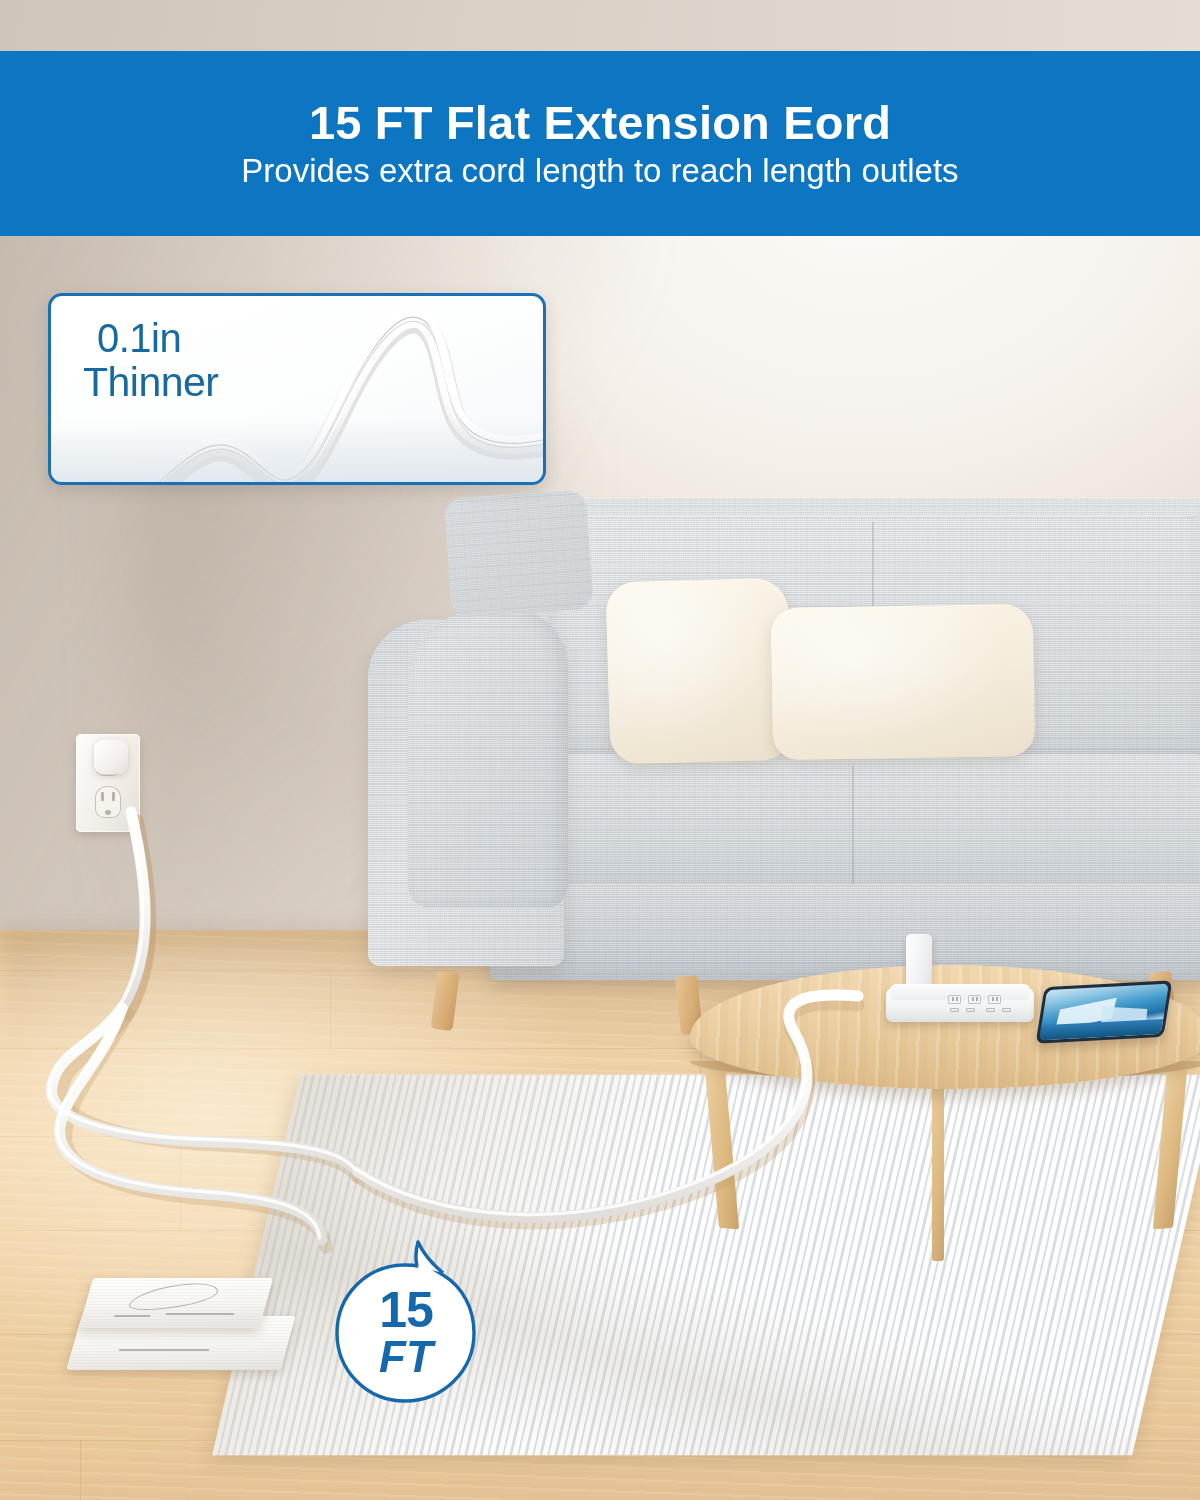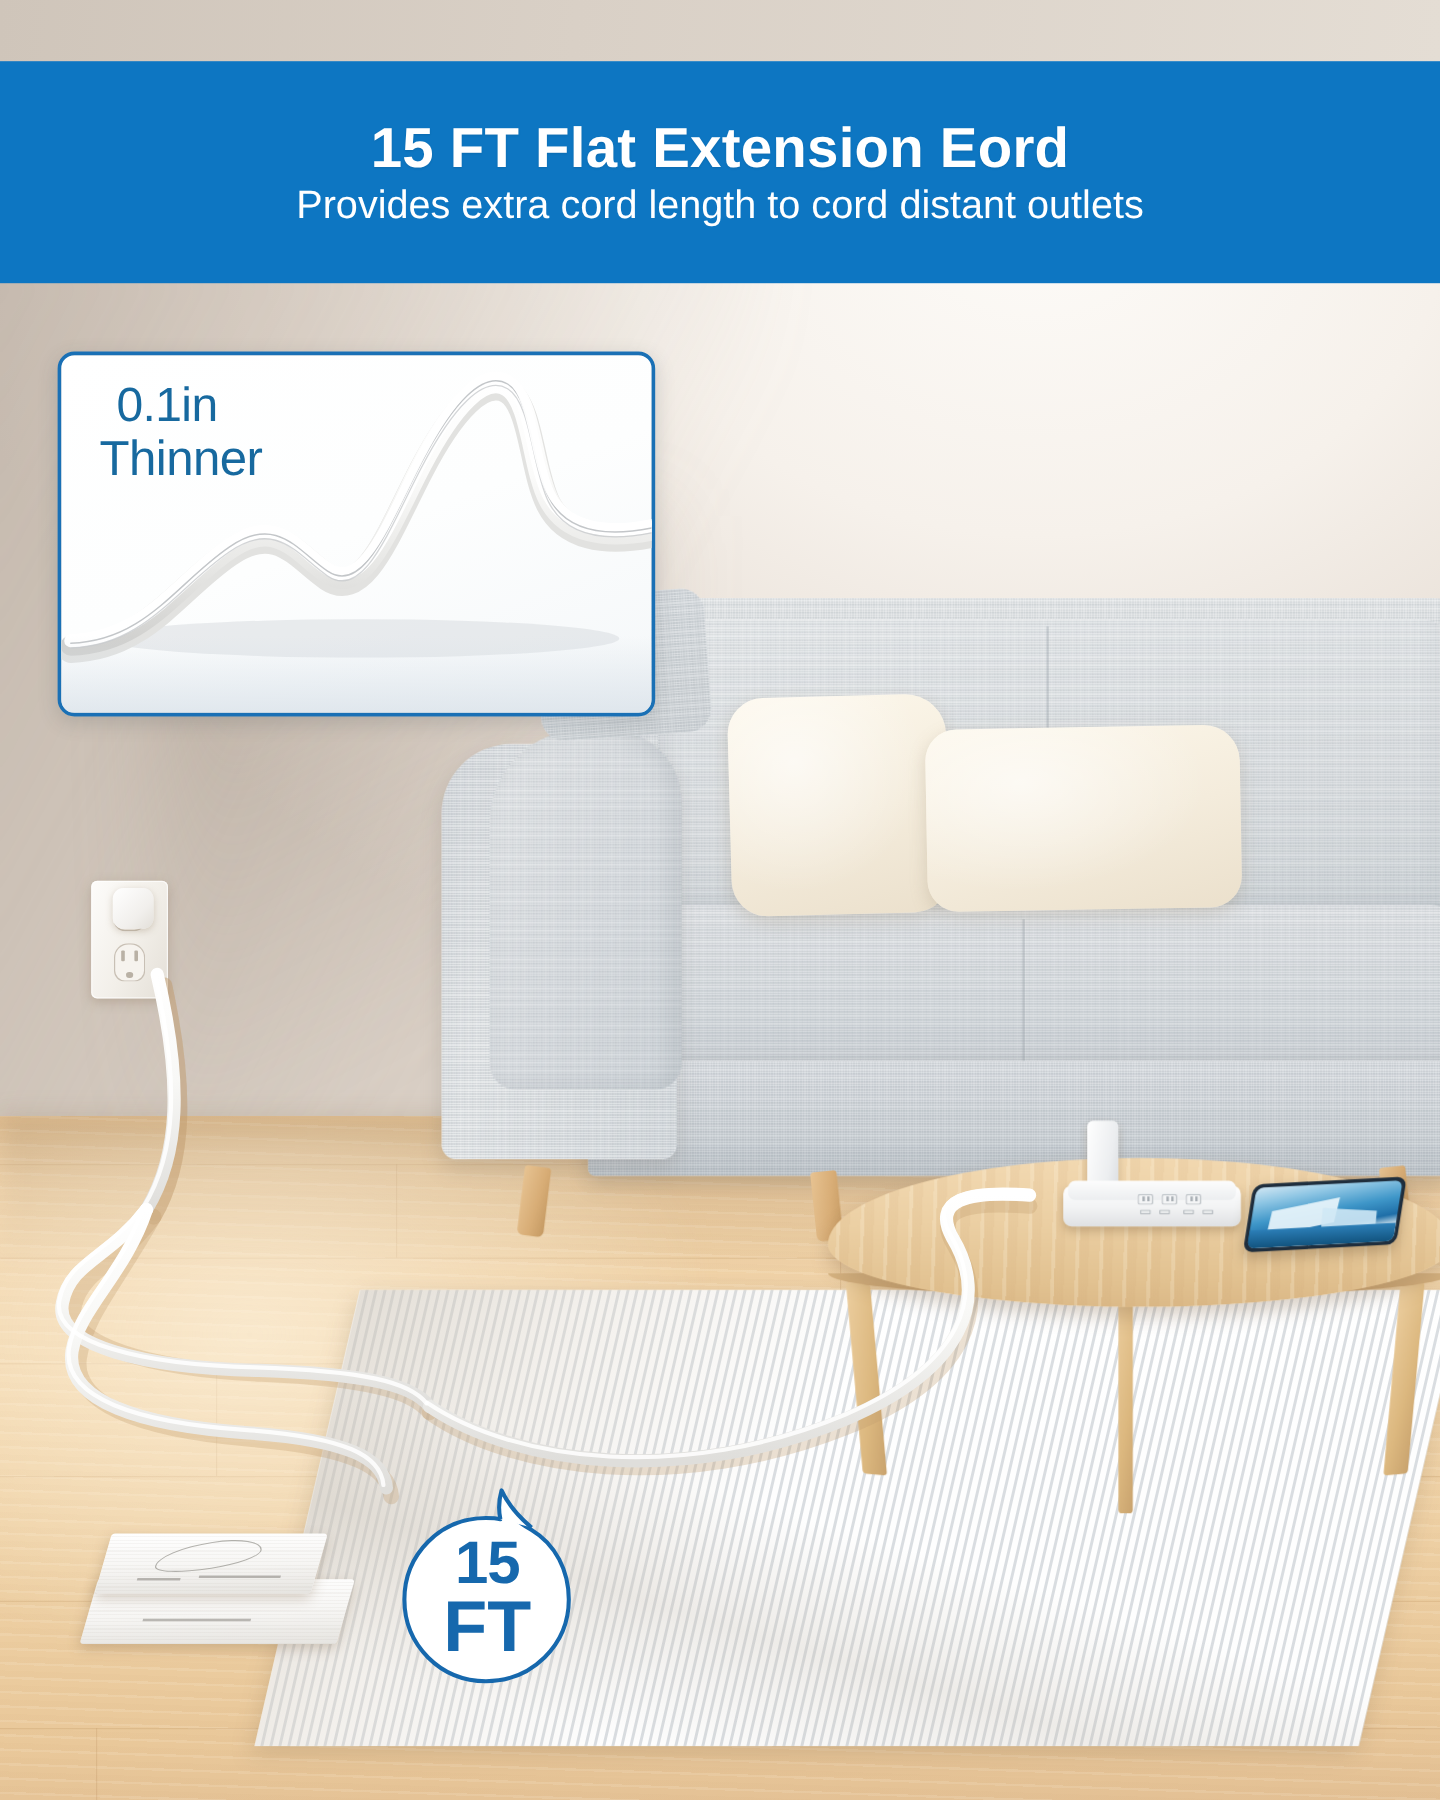--- a/index.html
+++ b/index.html
@@ -296,21 +296,21 @@
     text-align:left; line-height:1.05;
     text-shadow:0 1px 2px rgba(0,0,0,.10);
   }
   .banner-sub {
     color:#ffffff;
     font-size:33px; font-weight:400; text-align:center; line-height:1.1;
   }
 
   
   .inset {
-    position:absolute; left:48px; top:293px; width:498px; height:304px;
+    position:absolute; left:48px; top:293px; width:498px; height:192px;
     background:linear-gradient(160deg,#ffffff 0%,#fdfefe 50%,#f4f7f9 100%);
     border:3px solid #1a70b5;
     border-radius:14px;
     box-shadow:0 5px 16px rgba(60,70,80,.18);
     overflow:hidden;
   }
   .inset-labels {
     position:absolute; left:32px; top:22px; z-index:4;
     color:#17699f; line-height:1.0;
   }
@@ -324,21 +324,21 @@
 
   
   .badge { position:absolute; left:333px; top:1237px; width:146px; height:172px; }
   .badge-svg { position:absolute; left:0; top:0; width:146px; height:172px; }
   .badge-text {
     position:absolute; left:0; top:30px; width:146px; height:130px;
     display:flex; flex-direction:column; align-items:center; justify-content:center;
     color:#1668ad; font-weight:700; line-height:.98;
   }
   .badge-num { font-size:50px; letter-spacing:-1px; }
-  .badge-unit { font-size:60px; letter-spacing:0px; }
+  .badge-unit { font-size:44px; letter-spacing:0px;font-style:italic; }
 </style>
 </head>
 <body>
 
 <div class="scene">
 
   <div class="wall"></div>
   <div class="wall-shadow"></div>
   <div class="wall-shadow2"></div>
 
@@ -515,21 +515,21 @@
       <div class="book-line" style="left:46%; top:70%; width:38%"></div>
     </div>
   </div>
 
 </div>
 
 <div class="top-strip"></div>
 
 <div class="banner">
   <div class="banner-title">15 FT Flat Extension Eord</div>
-  <div class="banner-sub">Provides extra cord length to cord distant outlets</div>
+  <div class="banner-sub">Provides extra cord length to reach length outlets</div>
 </div>
 
 <div class="inset">
   <svg class="inset-cord-svg" viewBox="0 0 498 268" preserveAspectRatio="none">
     <defs>
       <linearGradient id="wcg" x1="0" y1="0" x2="0" y2="1">
         <stop offset="0%" stop-color="#ffffff"></stop>
         <stop offset="35%" stop-color="#fbfbfa"></stop>
         <stop offset="70%" stop-color="#e7e7e5"></stop>
         <stop offset="100%" stop-color="#cfcfcd"></stop>

